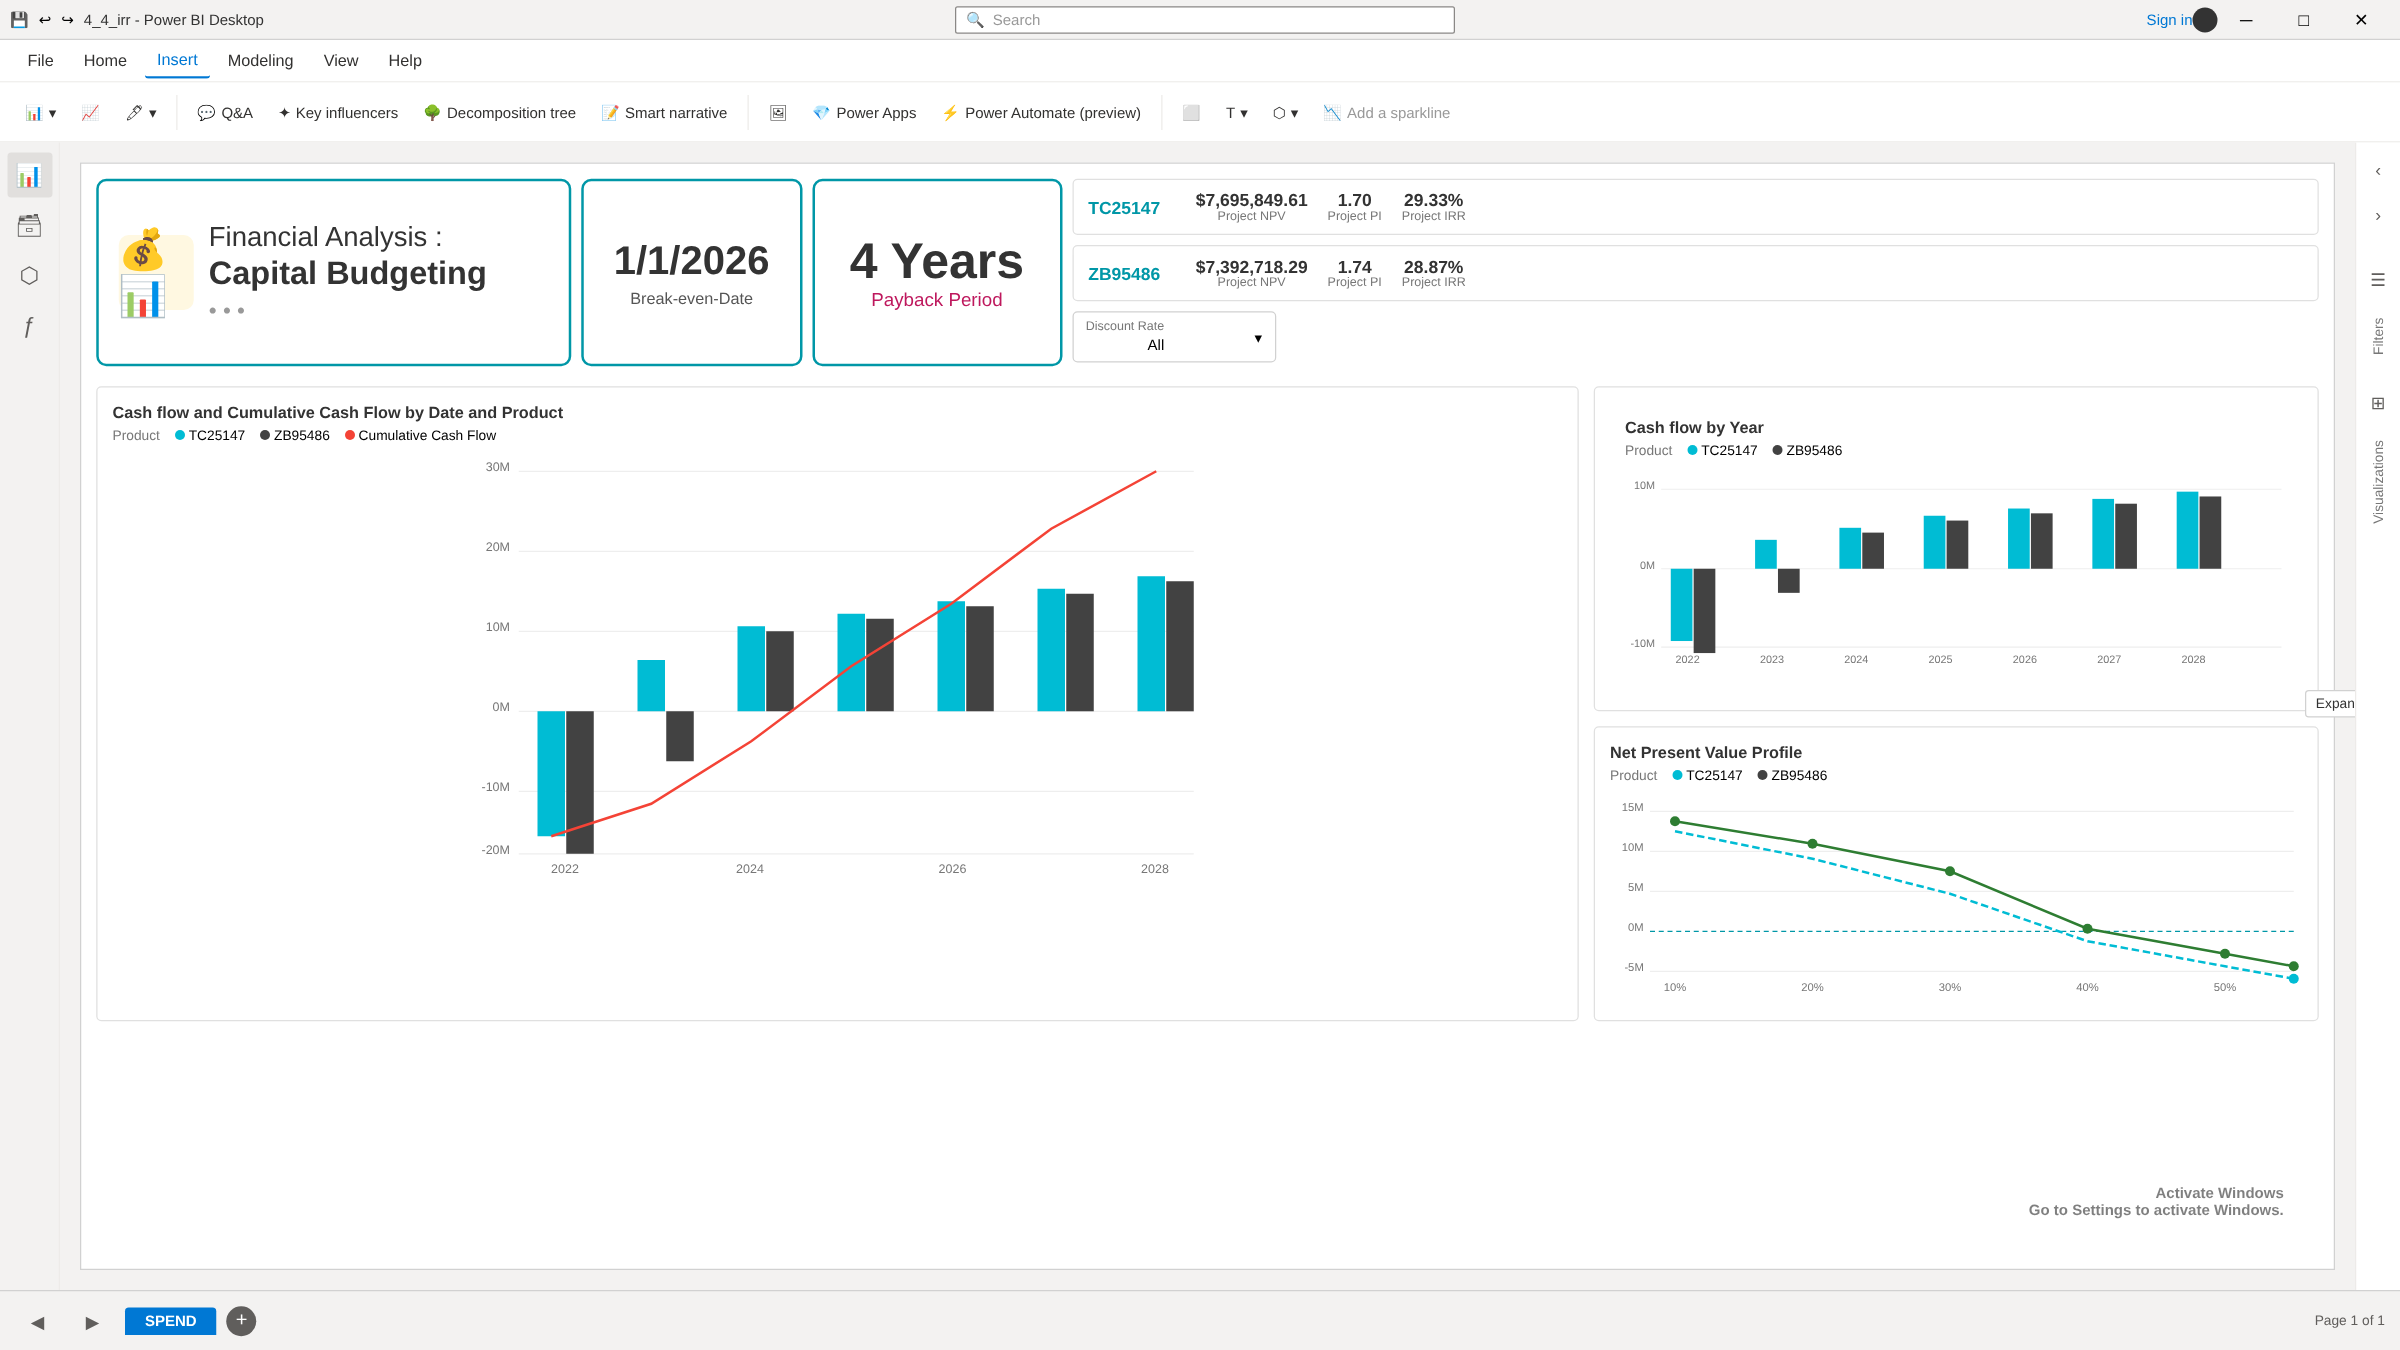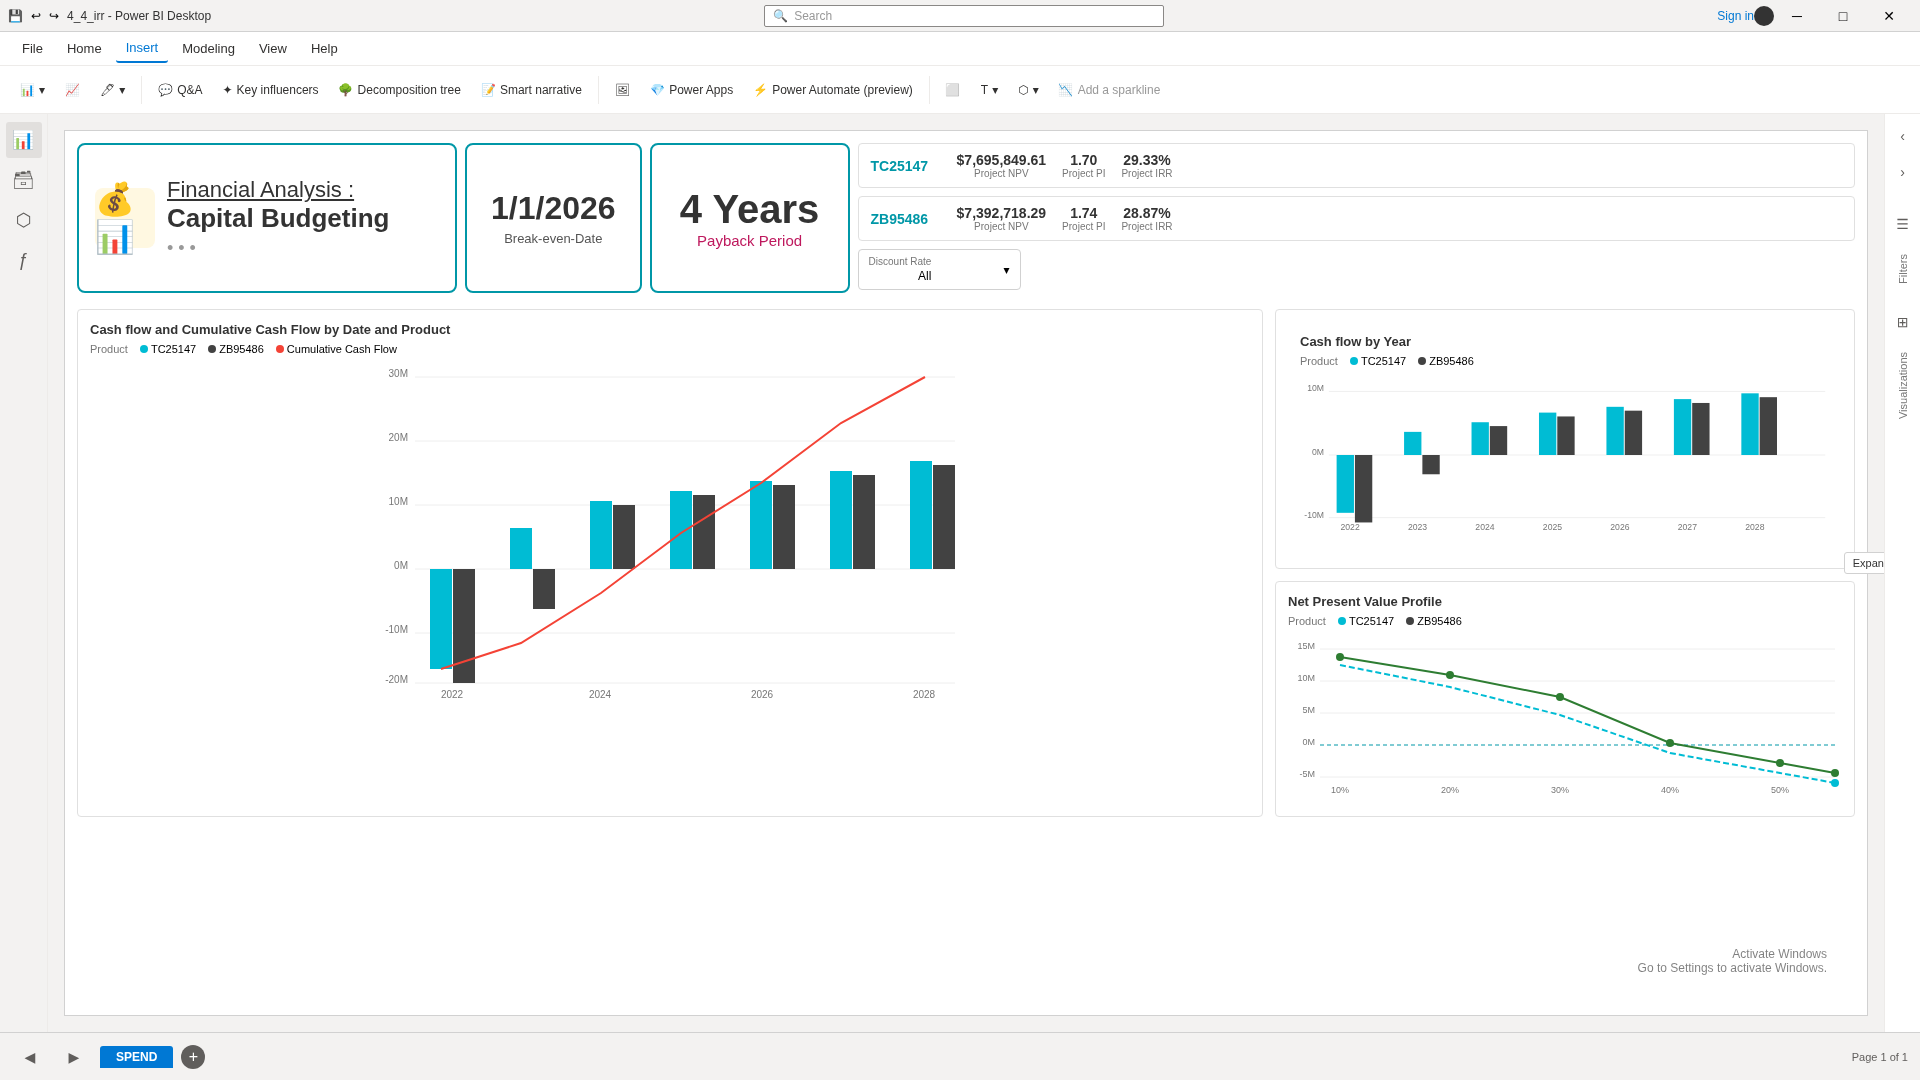--- a/index.html
+++ b/index.html
@@ -42,21 +42,21 @@
     
     .report-canvas { width: 100%; background: white; border: 1px solid #d1d1d1; padding: 12px; position: relative; }
 
     
     .header-section { display: flex; align-items: stretch; gap: 8px; margin-bottom: 16px; height: 150px; }
 
     
     .title-card { border: 2px solid #0097a7; border-radius: 8px; padding: 12px 16px; display: flex; align-items: center; gap: 12px; min-width: 380px; }
     .title-icon { width: 60px; height: 60px; background: #fff8e1; border-radius: 8px; display: flex; align-items: center; justify-content: center; font-size: 32px; }
     .title-text { display: flex; flex-direction: column; }
-    .title-main { font-size: 22px; font-weight: 400; color: #333; text-decoration: underline; }
+    .title-main { font-size: 22px; font-weight: 400; color: #333; }
     .title-sub { font-size: 26px; font-weight: 600; color: #333; }
     .title-dots { color: #999; font-size: 18px; margin-top: 4px; }
 
     
     .date-card { border: 2px solid #0097a7; border-radius: 8px; padding: 8px 24px; display: flex; flex-direction: column; align-items: center; justify-content: center; min-width: 160px; }
     .date-value { font-size: 32px; font-weight: 600; color: #333; }
     .date-label { font-size: 13px; color: #555; margin-top: 4px; }
 
     
     .years-card { border: 2px solid #0097a7; border-radius: 8px; padding: 8px 24px; display: flex; flex-direction: column; align-items: center; justify-content: center; min-width: 200px; }
@@ -94,21 +94,21 @@
 
     
     .bottom-bar { height: 48px; background: #f3f2f1; border-top: 1px solid #d1d1d1; display: flex; align-items: center; padding: 0 12px; gap: 8px; }
     .sheet-tab { padding: 4px 16px; background: #0078d4; color: white; border-radius: 3px 3px 0 0; font-size: 12px; font-weight: 600; cursor: pointer; }
     .add-sheet-btn { width: 24px; height: 24px; border-radius: 50%; background: #605e5c; color: white; display: flex; align-items: center; justify-content: center; cursor: pointer; font-size: 16px; }
     .page-info { font-size: 11px; color: #605e5c; }
     .taskbar-icon { width: 36px; height: 36px; display: flex; align-items: center; justify-content: center; border-radius: 4px; cursor: pointer; font-size: 20px; }
 
     
     .expand-btn { position: absolute; right: -44px; top: 50%; transform: translateY(-50%); background: white; border: 1px solid #d1d1d1; border-radius: 3px; padding: 4px 8px; font-size: 11px; cursor: pointer; color: #333; }
-    .activate-windows { position: absolute; bottom: 40px; right: 40px; color: rgba(0,0,0,0.5); font-size: 12px; text-align: right; }
+    .activate-windows { position: absolute; bottom: 40px; right: 40px; color: rgba(0,0,0,0.5); font-size: 12px; text-align: right; font-weight: bold; }
   </style>
 </head>
 <body>
 
 <div class="title-bar">
   <div class="title-bar-left">
     <span>💾</span>
     <span>↩</span>
     <span>↪</span>
     <span class="title-bar-title">4_4_irr - Power BI Desktop</span>

